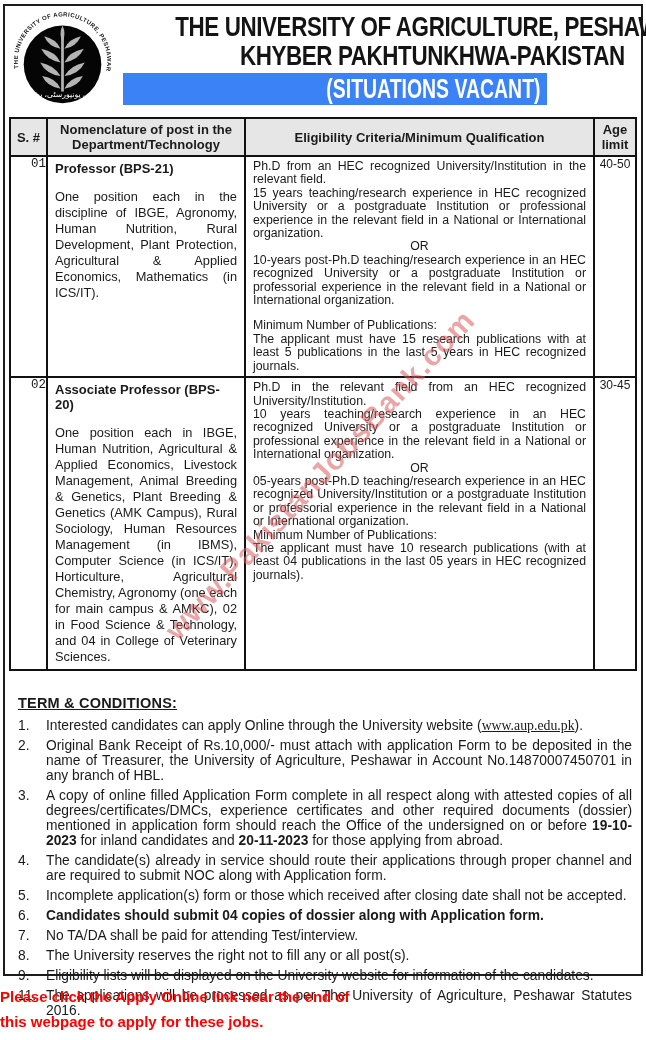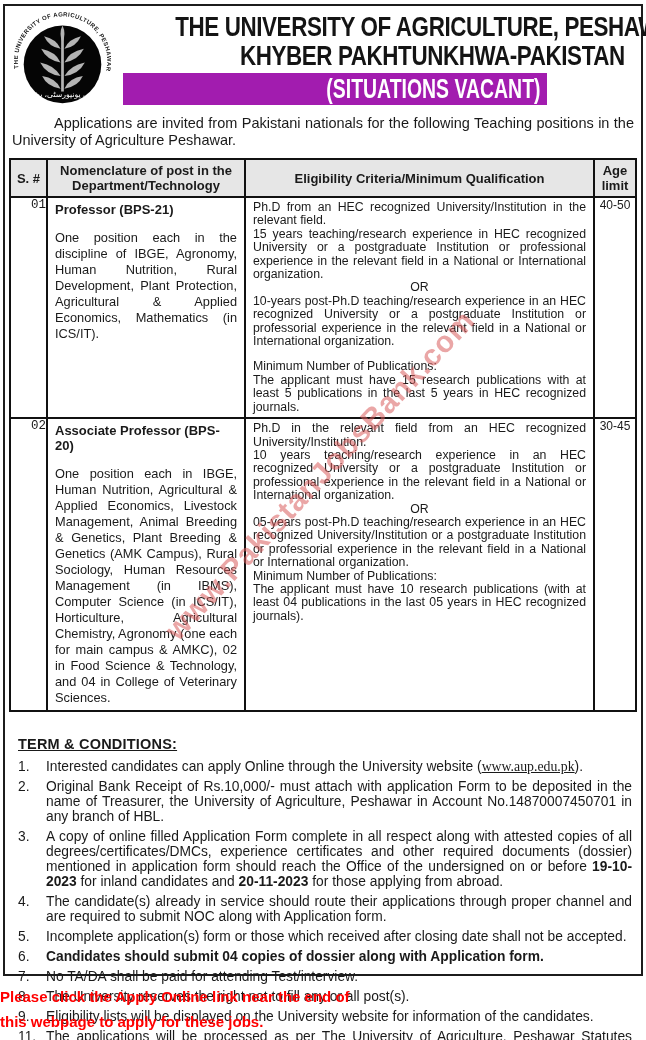--- a/index.html
+++ b/index.html
@@ -10,21 +10,21 @@
   .ad { position:absolute; left:3px; top:4px; width:640px; height:972px;
         border:2px solid #1c1c1c; background:#fff; padding:2px 3px; }
 
   
   .hdr { display:flex; align-items:flex-start; }
   .logo-wrap { width:97px; height:98px; flex:0 0 auto; margin:2px 0 0 6px; }
   .hdr-right { flex:1; padding-top:4px; }
   .title-line { text-align:center; font-weight:bold; color:#141414;
                 font-size:28px; line-height:29px; white-space:nowrap;
                 transform:scaleX(.8); transform-origin:center; letter-spacing:-.5px; }
-  .banner { margin:3px 0 0 12px; width:424px; height:32px; background:#a21caf;
+  .banner { margin:3px 0 0 12px; width:424px; height:32px; background:#3b82f6;
             display:flex; align-items:center; justify-content:flex-end; padding-right:7px; }
   .banner span { color:#fff; font-weight:bold; font-size:27px; line-height:27px;
                  white-space:nowrap; transform:scaleX(.72); transform-origin:right center;
                  letter-spacing:0; }
 
   
   .intro { margin:7px 4px 0 4px; font-size:14.5px; line-height:17px;
            text-align:justify; text-indent:42px; }
 
   
@@ -100,21 +100,20 @@
       </div>
       <div class="hdr-right">
         <div class="title-line">THE UNIVERSITY OF AGRICULTURE, PESHAWAR</div>
         <div class="title-line">KHYBER PAKHTUNKHWA-PAKISTAN</div>
         <div class="banner">
           <span>(SITUATIONS VACANT)</span>
         </div>
       </div>
     </div>
 
-    <p class="intro">Applications are invited from Pakistani nationals for the following Teaching positions in the University of Agriculture Peshawar.</p>
 
     <table class="vac">
       <colgroup>
           <col class="c1">
           <col class="c2">
           <col class="c3">
           <col class="c4">
         </colgroup>
       <tbody>
           <tr>

